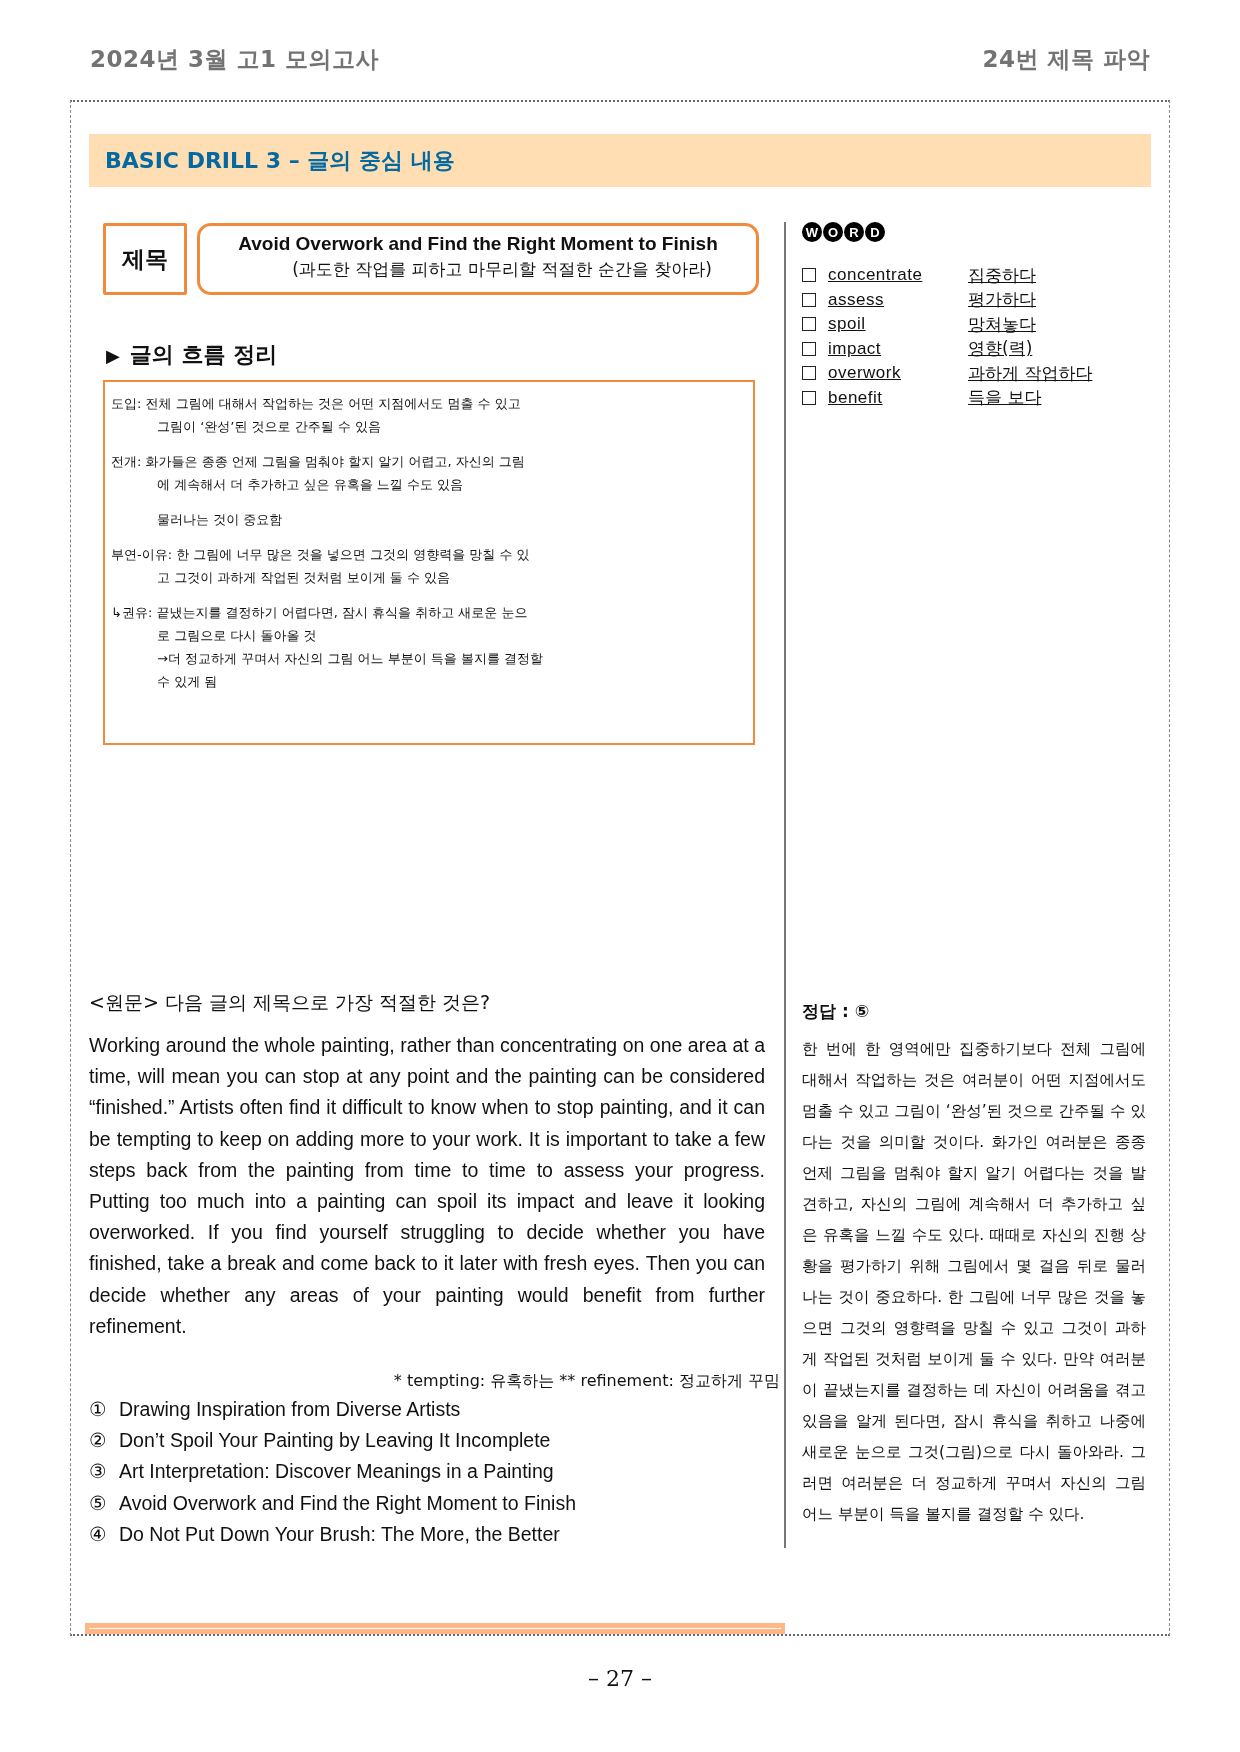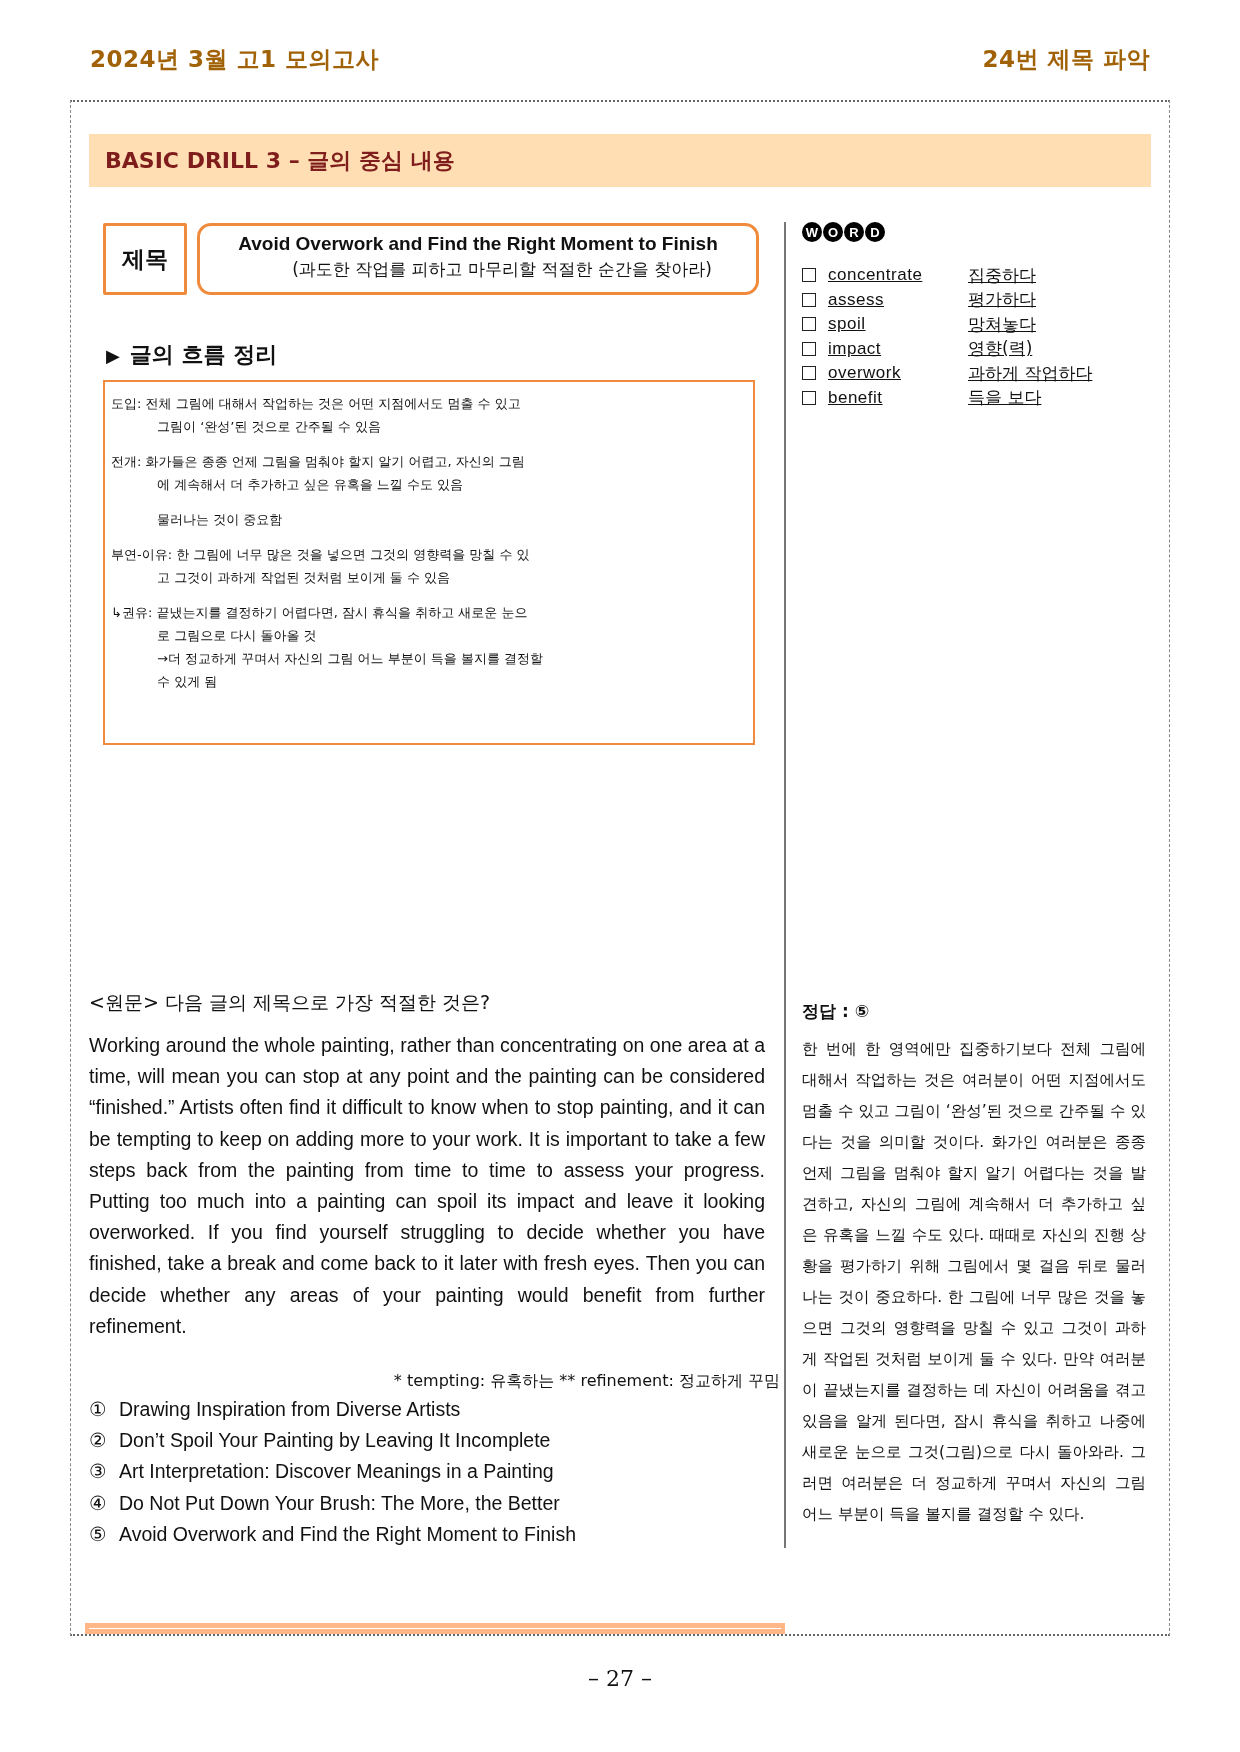--- a/index.html
+++ b/index.html
@@ -1,28 +1,28 @@
 <!DOCTYPE html>
 <html><head>
   <meta charset="utf-8">
   <style>
     * { box-sizing: border-box; margin: 0; padding: 0; }
     html, body { width: 1240px; height: 1752px; background: #ffffff; overflow: hidden; }
     body { position: relative; font-family: "DejaVu Sans", "Liberation Sans", sans-serif; color: #111; }
 
     .page-header { position: absolute; top: 44px; left: 90px; right: 90px; height: 40px; }
-    .hdr-left, .hdr-right { position: absolute; top: 0; font-size: 23px; font-weight: bold; color: #a16207; letter-spacing: 0.5px; }
+    .hdr-left, .hdr-right { position: absolute; top: 0; font-size: 23px; font-weight: bold; color: #737373; letter-spacing: 0.5px; }
     .hdr-left { left: 0; }
     .hdr-right { right: 0; }
 
     .frame { position: absolute; left: 70px; top: 100px; width: 1100px; height: 1536px;
       border-top: 2px dotted #666; border-left: 1px dashed #888; border-right: 1px dashed #888; border-bottom: 2px dotted #666; }
 
     .drill-bar { position: absolute; left: 89px; top: 134px; width: 1062px; height: 53px; background: #fedeb2; }
-    .drill-bar span { position: absolute; left: 16px; top: 12px; font-size: 22px; font-weight: bold; color: #7f1d1d; }
+    .drill-bar span { position: absolute; left: 16px; top: 12px; font-size: 22px; font-weight: bold; color: #0369a1; }
 
     .title-label { position: absolute; left: 103px; top: 223px; width: 84px; height: 72px;
       border: 3px solid #f08a3c; border-radius: 2px; display: flex; align-items: center; justify-content: center;
       font-size: 23px; font-weight: bold; }
     .title-box { position: absolute; left: 197px; top: 223px; width: 562px; height: 72px;
       border: 3px solid #f08a3c; border-radius: 14px; text-align: center; padding-top: 7px; }
     .title-en { font-size: 19px; font-weight: bold; display: block; font-family: "Liberation Sans", sans-serif; }
     .title-ko { font-size: 17px; display: block; margin-top: 3px; margin-left: 48px; }
 
     .flow-heading { position: absolute; left: 106px; top: 340px; font-size: 22px; font-weight: bold; }
@@ -153,21 +153,21 @@
 </div>
 
 <div class="question">&lt;원문&gt; 다음 글의 제목으로 가장 적절한 것은?</div>
 <div class="passage">Working around the whole painting, rather than concentrating on one area at a time, will mean you can stop at any point and the painting can be considered “finished.” Artists often find it difficult to know when to stop painting, and it can be tempting to keep on adding more to your work. It is important to take a few steps back from the painting from time to time to assess your progress. Putting too much into a painting can spoil its impact and leave it looking overworked. If you find yourself struggling to decide whether you have finished, take a break and come back to it later with fresh eyes. Then you can decide whether any areas of your painting would benefit from further refinement.</div>
 <div class="gloss">* tempting: 유혹하는 ** refinement: 정교하게 꾸밈</div>
 
 <div class="choices">
   <div><span class="choice-num">①</span><span>Drawing Inspiration from Diverse Artists</span></div>
   <div><span class="choice-num">②</span><span>Don’t Spoil Your Painting by Leaving It Incomplete</span></div>
   <div><span class="choice-num">③</span><span>Art Interpretation: Discover Meanings in a Painting</span></div>
+  <div><span class="choice-num">⑤</span><span>Avoid Overwork and Find the Right Moment to Finish</span></div>
   <div><span class="choice-num">④</span><span>Do Not Put Down Your Brush: The More, the Better</span></div>
-  <div><span class="choice-num">⑤</span><span>Avoid Overwork and Find the Right Moment to Finish</span></div>
 </div>
 
 <div class="answer-title">정답 : ⑤</div>
 <div class="explain">한 번에 한 영역에만 집중하기보다 전체 그림에 대해서 작업하는 것은 여러분이 어떤 지점에서도 멈출 수 있고 그림이 ‘완성’된 것으로 간주될 수 있다는 것을 의미할 것이다. 화가인 여러분은 종종 언제 그림을 멈춰야 할지 알기 어렵다는 것을 발견하고, 자신의 그림에 계속해서 더 추가하고 싶은 유혹을 느낄 수도 있다. 때때로 자신의 진행 상황을 평가하기 위해 그림에서 몇 걸음 뒤로 물러나는 것이 중요하다. 한 그림에 너무 많은 것을 놓으면 그것의 영향력을 망칠 수 있고 그것이 과하게 작업된 것처럼 보이게 둘 수 있다. 만약 여러분이 끝냈는지를 결정하는 데 자신이 어려움을 겪고 있음을 알게 된다면, 잠시 휴식을 취하고 나중에 새로운 눈으로 그것(그림)으로 다시 돌아와라. 그러면 여러분은 더 정교하게 꾸며서 자신의 그림 어느 부분이 득을 볼지를 결정할 수 있다.</div>
 
 <div class="footer-bar"></div>
 <div class="page-num">– 27 –</div>
 
 </body></html>

